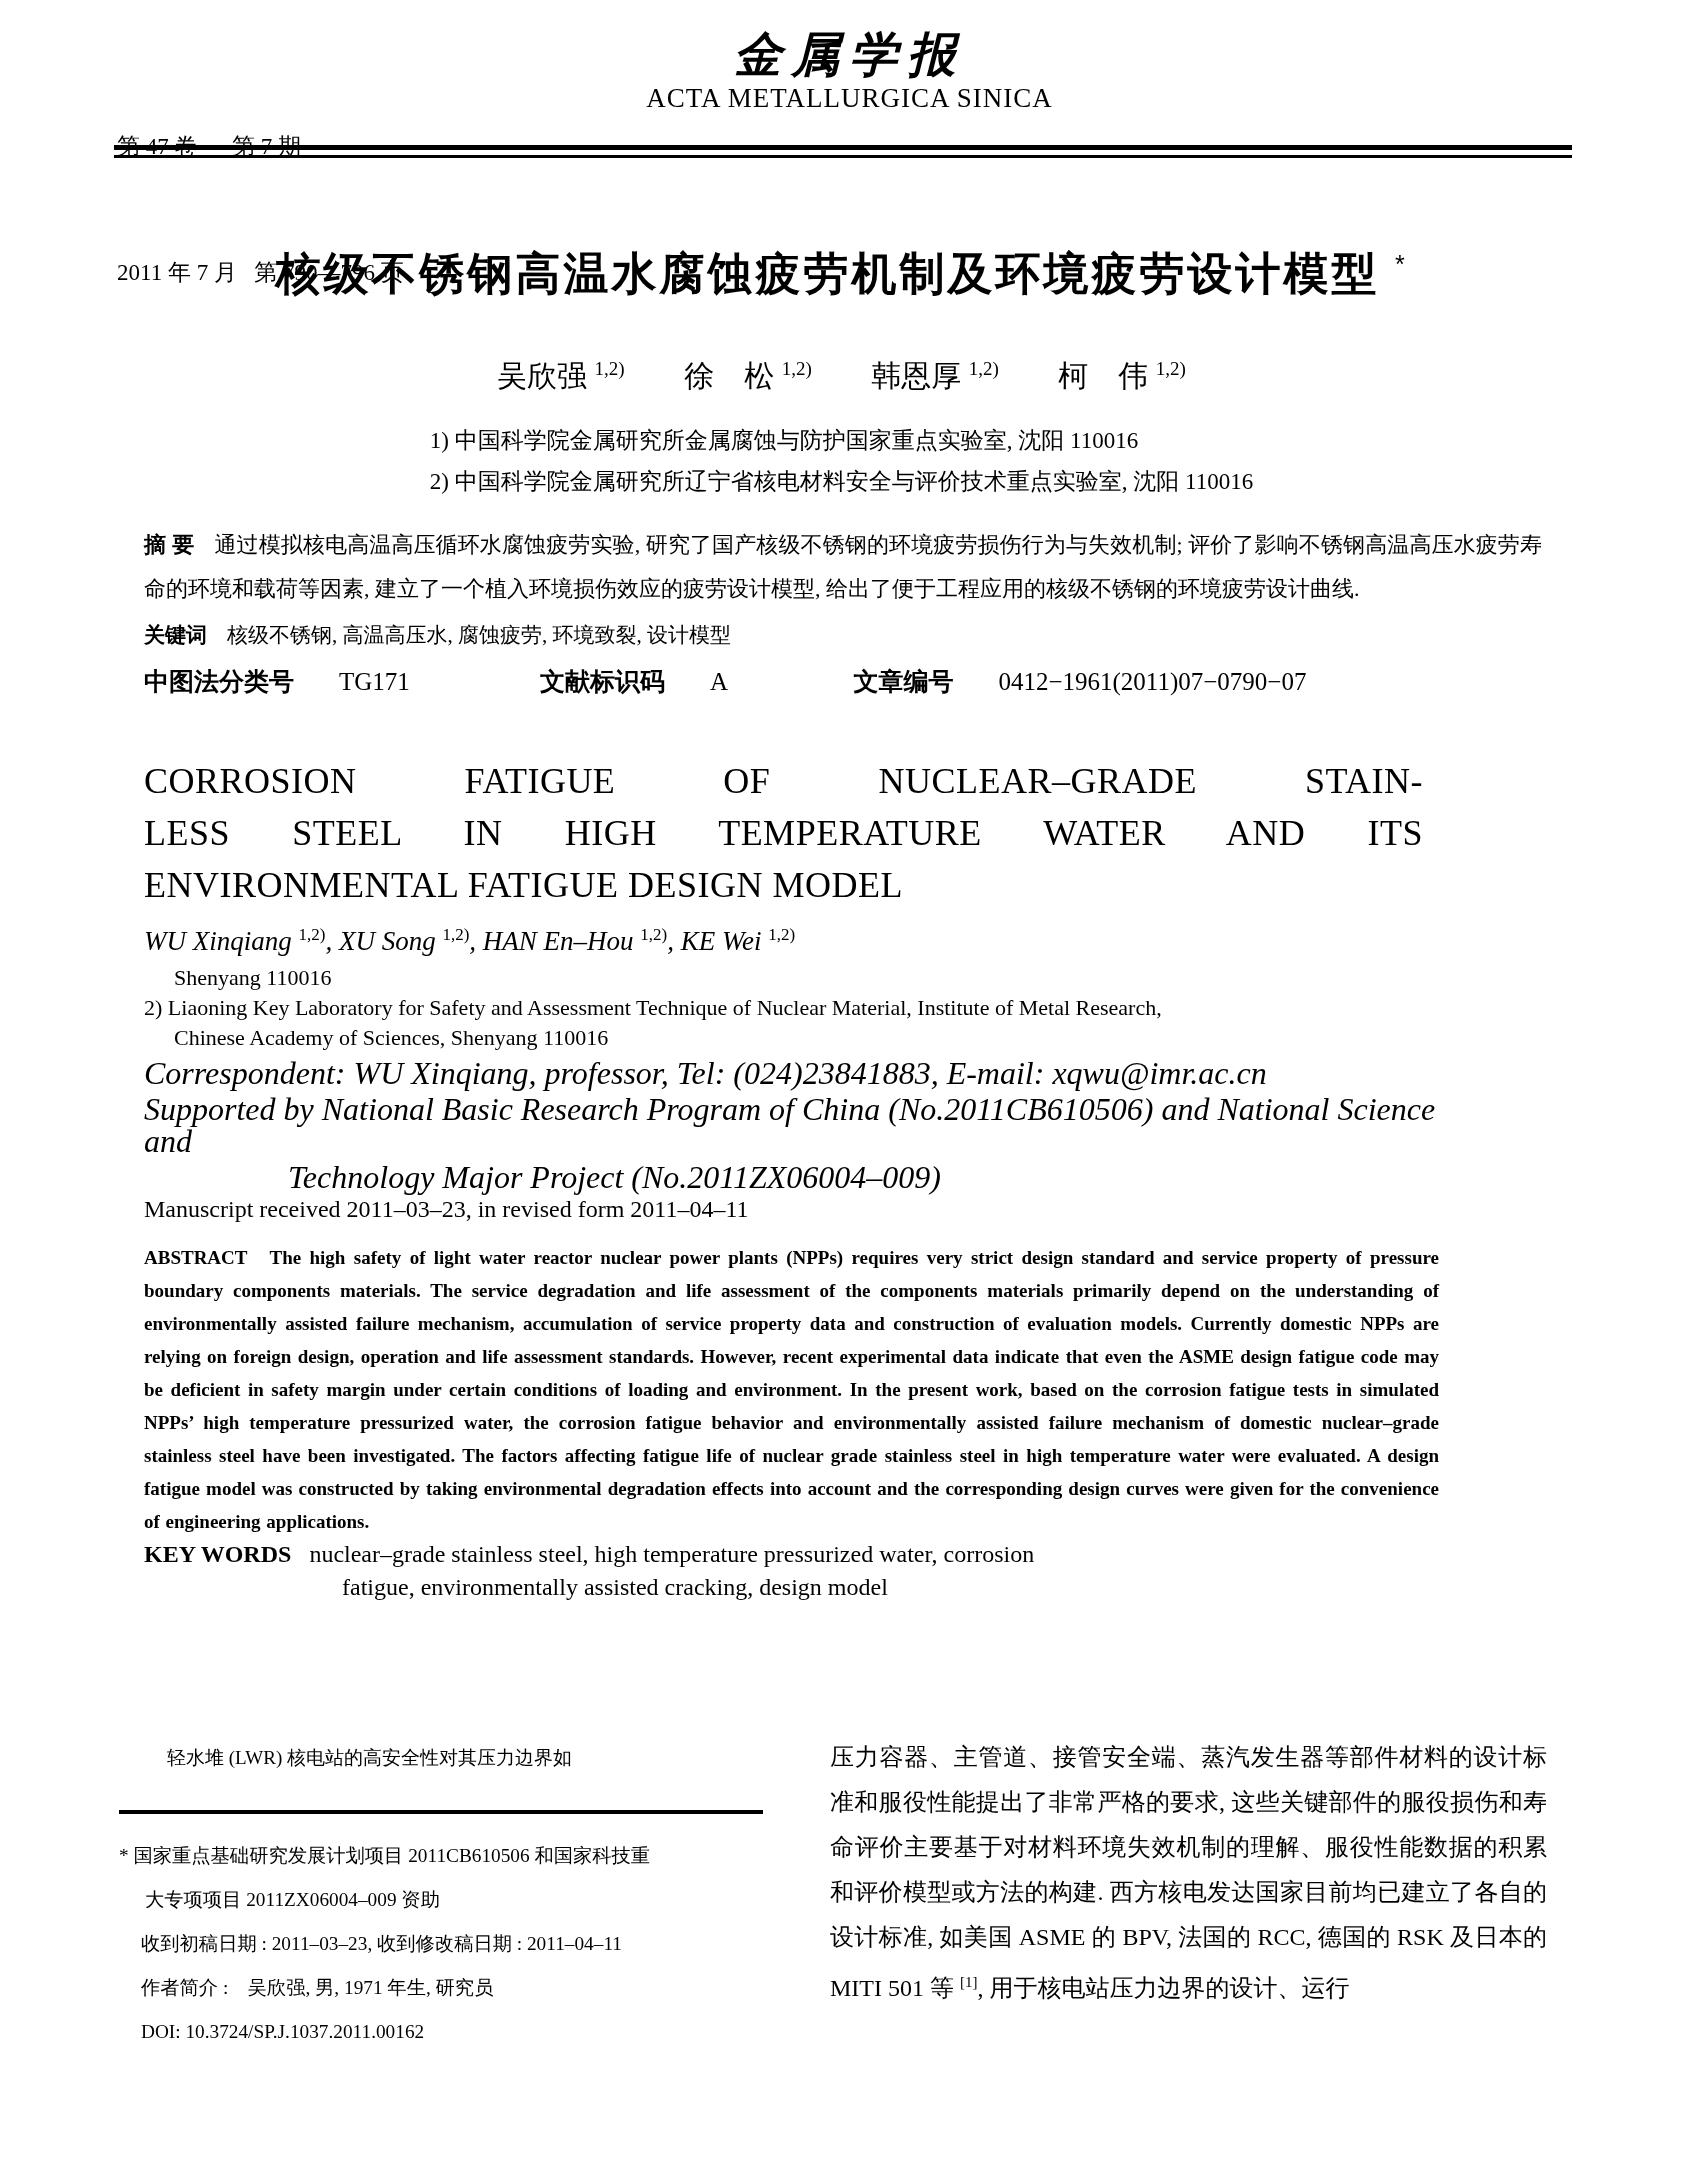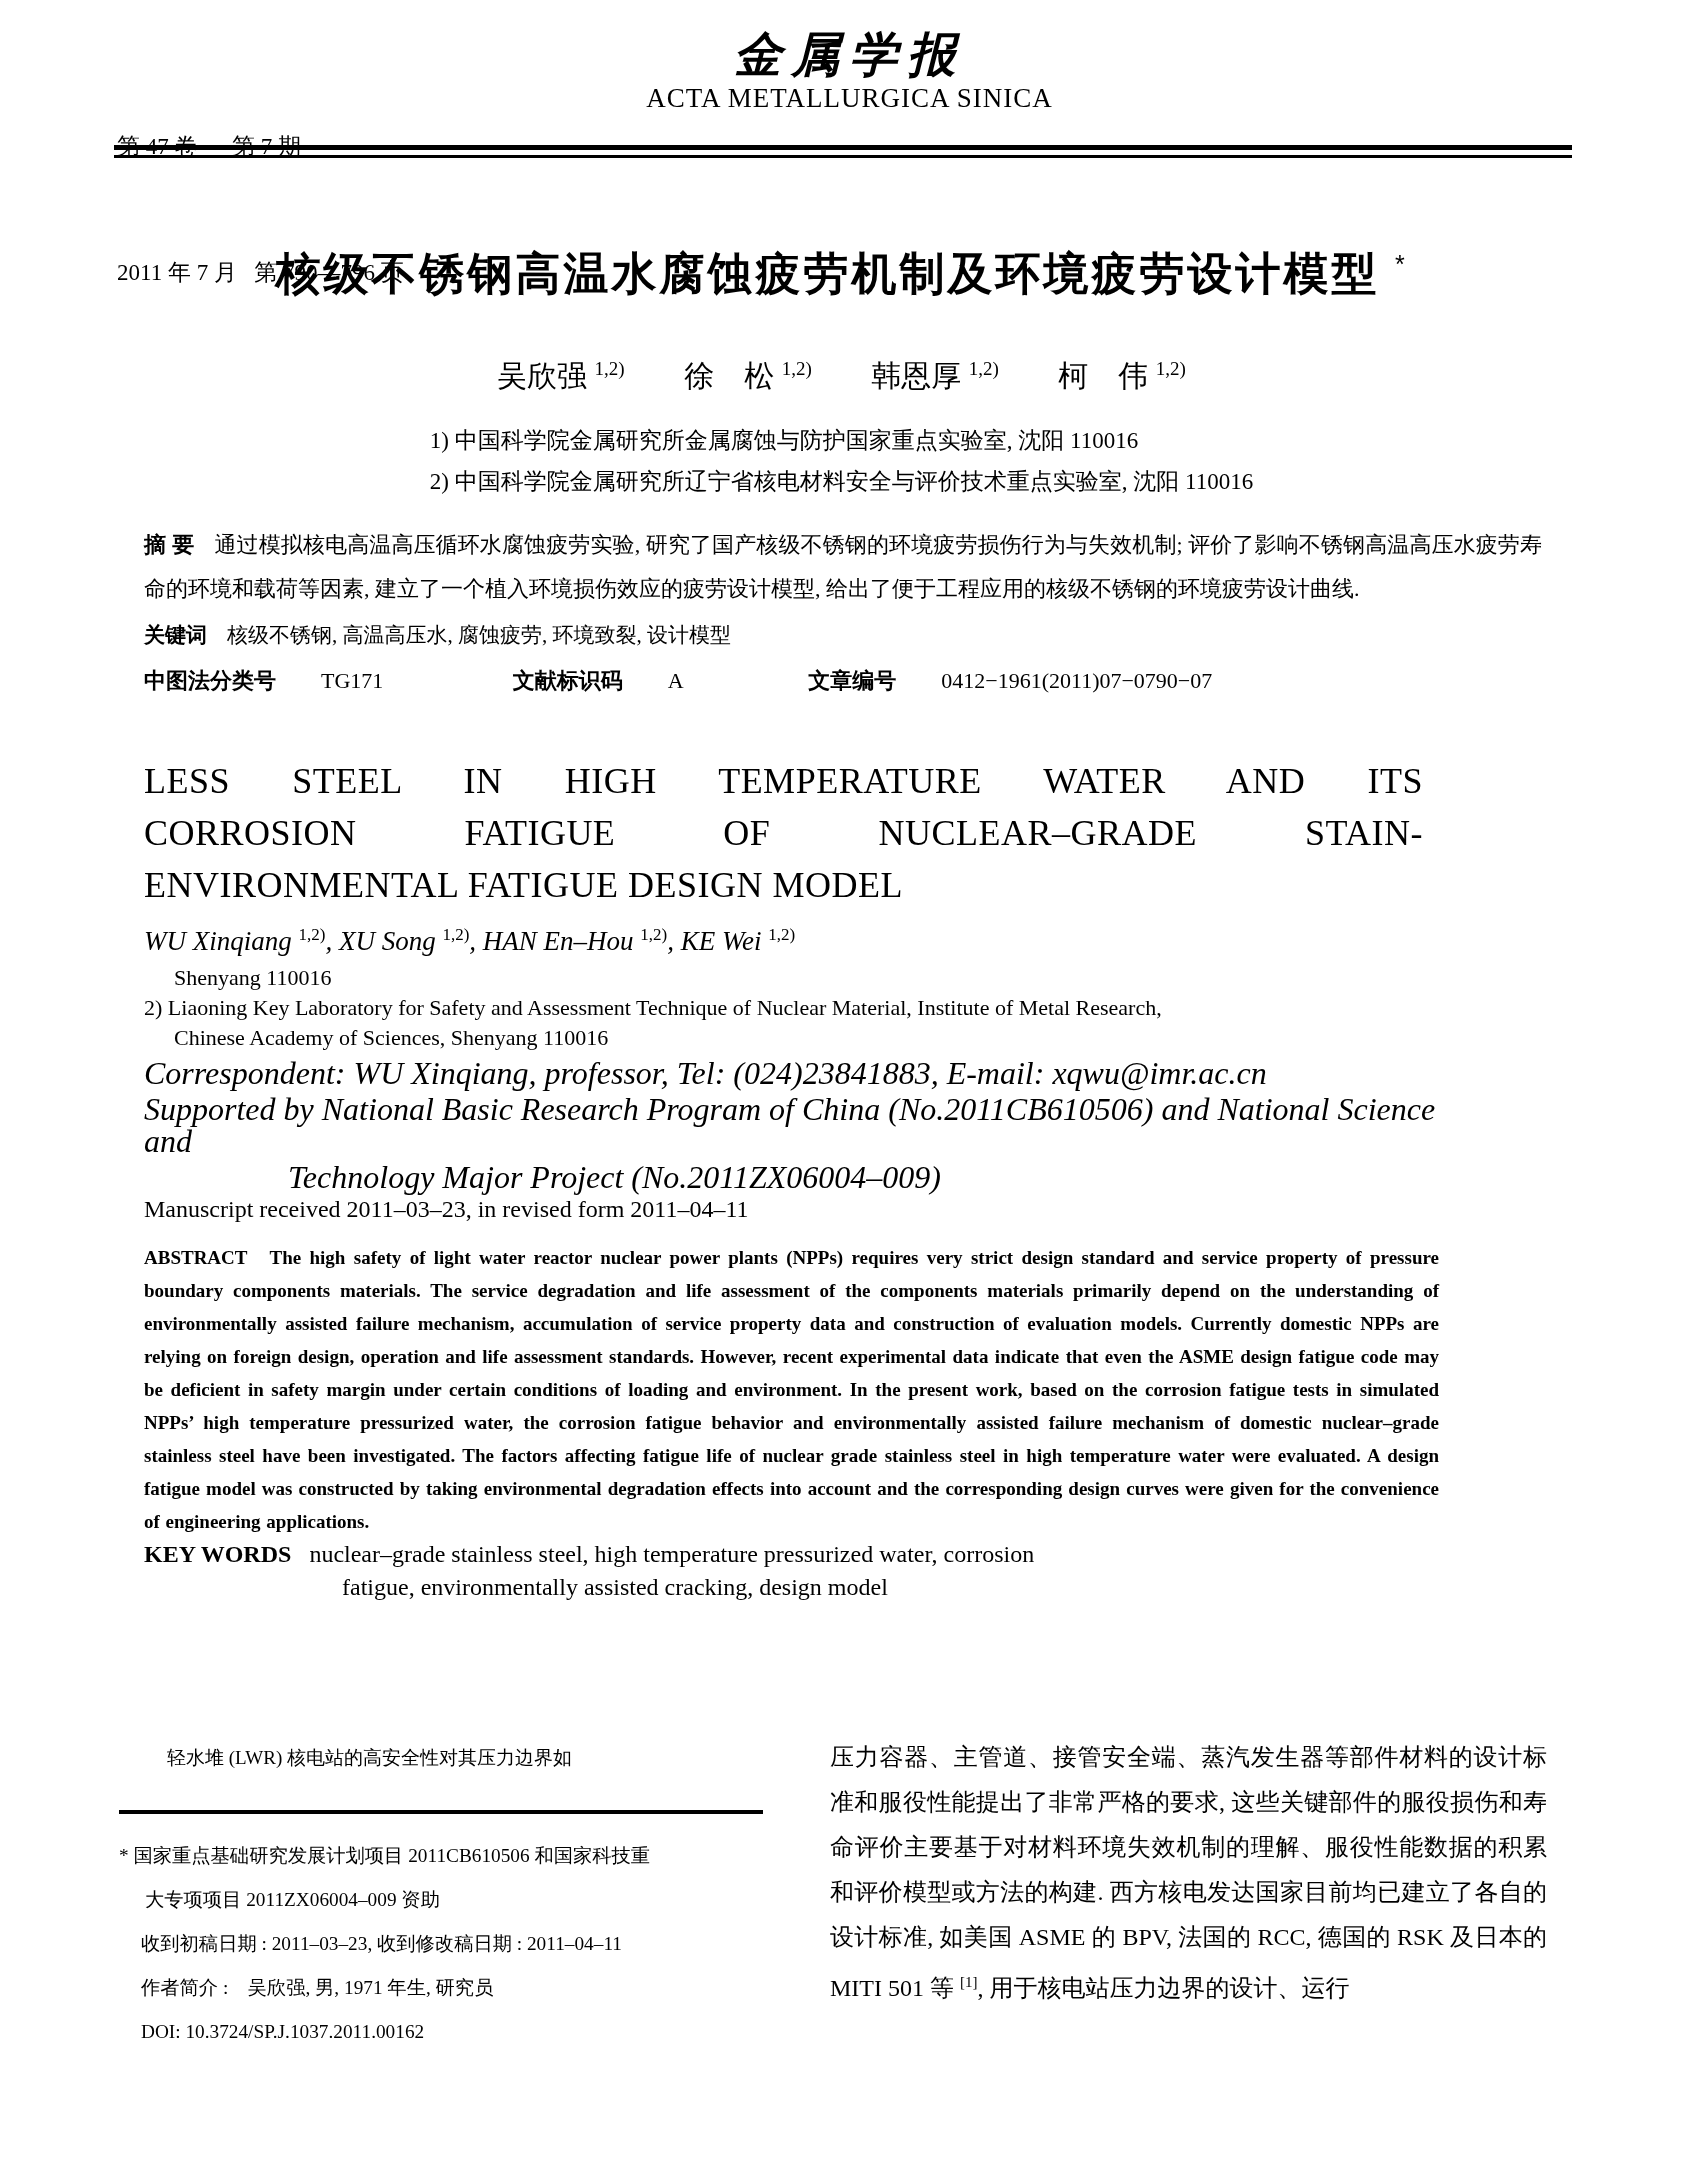--- a/index.html
+++ b/index.html
@@ -23,21 +23,21 @@
   .authors-cn{position:absolute;top:356px;left:0;width:100%;text-align:center;font-size:30px;}
   .authors-cn .au{margin:0 26px;}
   .authors-cn sup{font-size:19px;}
   .affils-cn{position:absolute;top:420px;left:0;width:100%;text-align:center;font-size:23px;line-height:41px;}
   .affils-cn .inner{display:inline-block;text-align:left;}
 
   .cn-cluster{position:absolute;top:523px;left:144px;width:1398px;}
   .abs-cn{font-size:22px;line-height:44px;text-align:justify;}
   .lab-hei{font-family:"Liberation Sans","DejaVu Sans",sans-serif;font-weight:700;margin-right:20px;}
   .kw-cn{font-size:21px;line-height:44px;margin-top:2px;}
-  .class-line{font-size:22px;line-height:44px;margin-top:2px;}
+  .class-line{font-size:25px;line-height:44px;margin-top:2px;}
   .class-line .v1{margin-right:124px;}
   .class-line .v2{margin-right:119px;}
   .lab-hei.inline{margin-right:45px;}
 
   
   .en-block{position:absolute;top:755px;left:144px;width:1297px;}
   .etitle{width:1279px;font-size:36px;line-height:52px;letter-spacing:0.5px;}
   .etitle .jline{text-align:justify;text-align-last:justify;}
   .eauthors{margin-top:14px;font-size:27px;font-style:italic;}
   .eauthors sup{font-size:17px;font-style:normal;}
@@ -105,22 +105,22 @@
     </div>
     <div class="class-line">
       <span class="lab-hei inline">中图法分类号</span><span class="v1">TG171</span>
       <span class="lab-hei inline">文献标识码</span><span class="v2">A</span>
       <span class="lab-hei inline">文章编号</span><span>0412−1961(2011)07−0790−07</span>
     </div>
   </div>
 
   <div class="en-block">
     <div class="etitle">
+      <div class="jline">CORROSION FATIGUE OF NUCLEAR–GRADE STAIN-</div>
       <div class="jline">LESS STEEL IN HIGH TEMPERATURE WATER AND ITS</div>
-      <div class="jline">CORROSION FATIGUE OF NUCLEAR–GRADE STAIN-</div>
       <div class="lline">ENVIRONMENTAL FATIGUE DESIGN MODEL</div>
     </div>
 
     <div class="eauthors">
       <span><span>WU Xinqiang</span> <sup>1,2)</sup><span>, </span></span>
       <span><span>XU Song</span> <sup>1,2)</sup><span>, </span></span>
       <span><span>HAN En–Hou</span> <sup>1,2)</sup><span>, </span></span>
       <span><span>KE Wei</span> <sup>1,2)</sup><span></span></span>
     </div>
 

